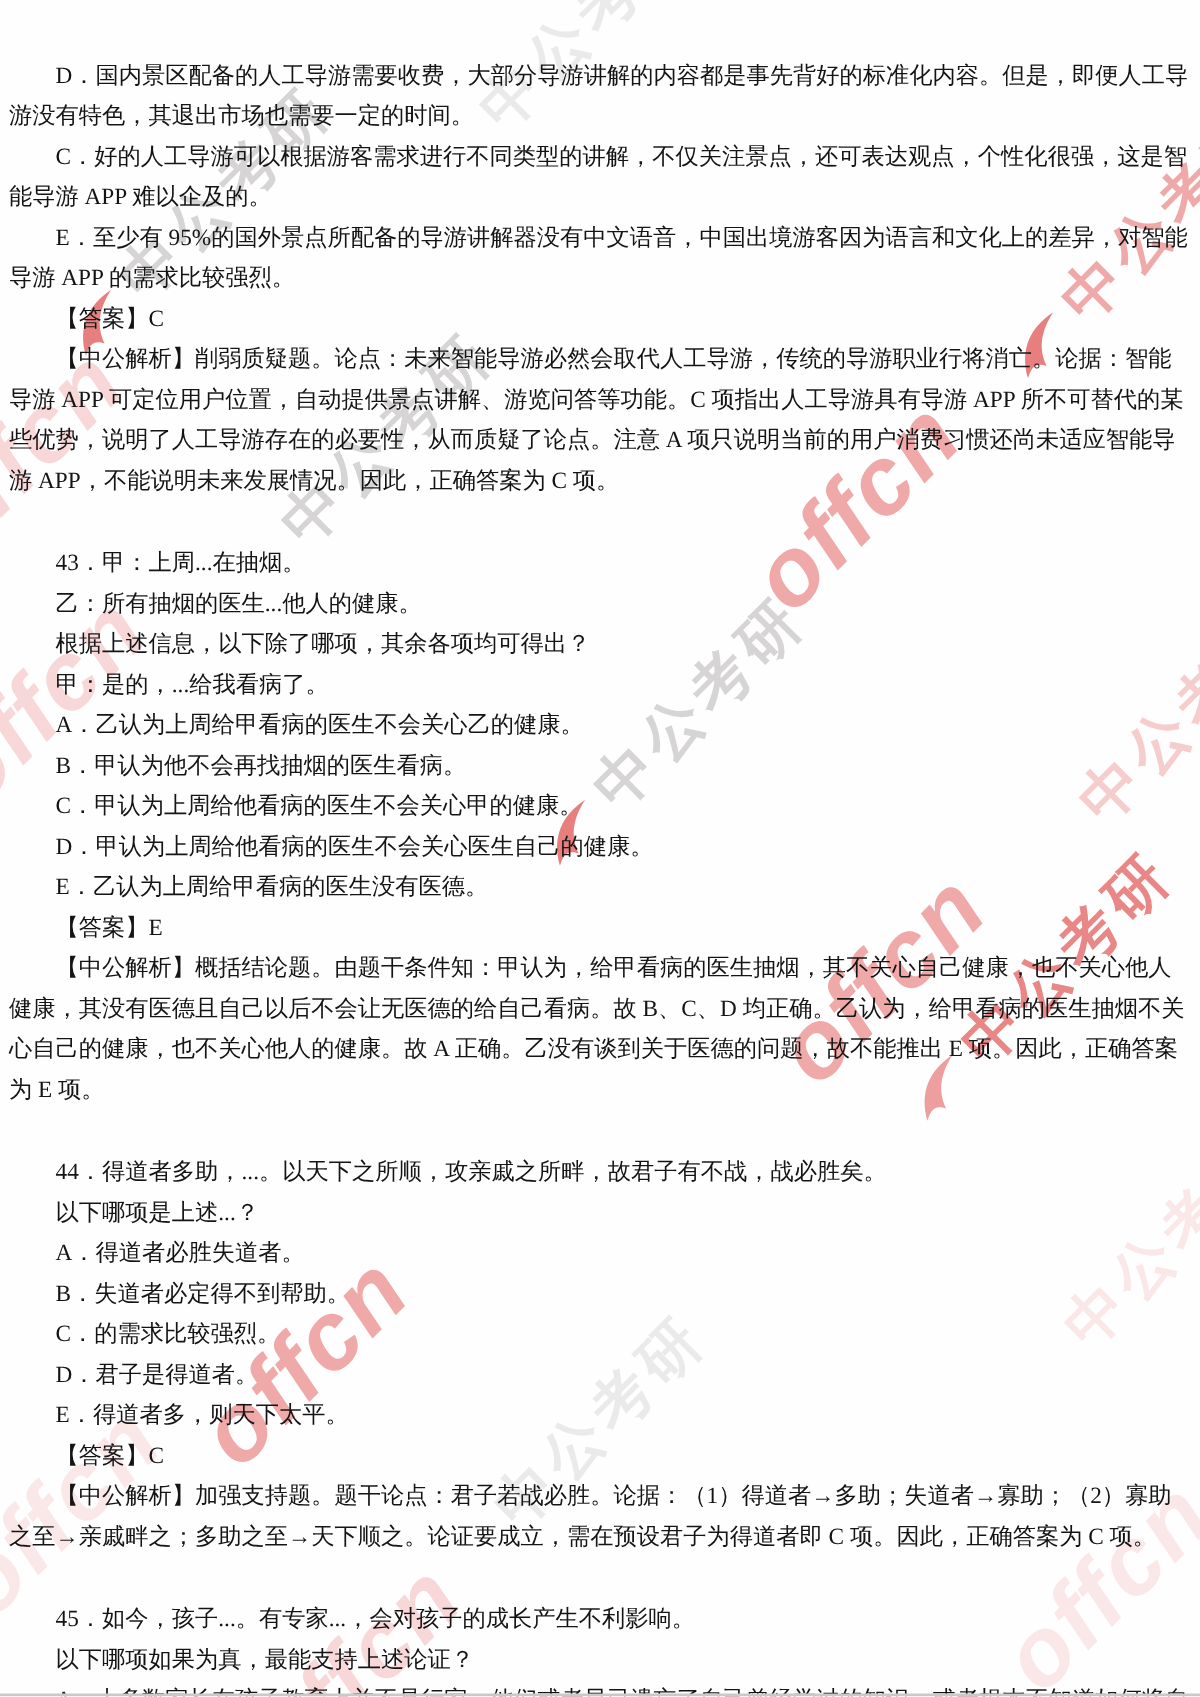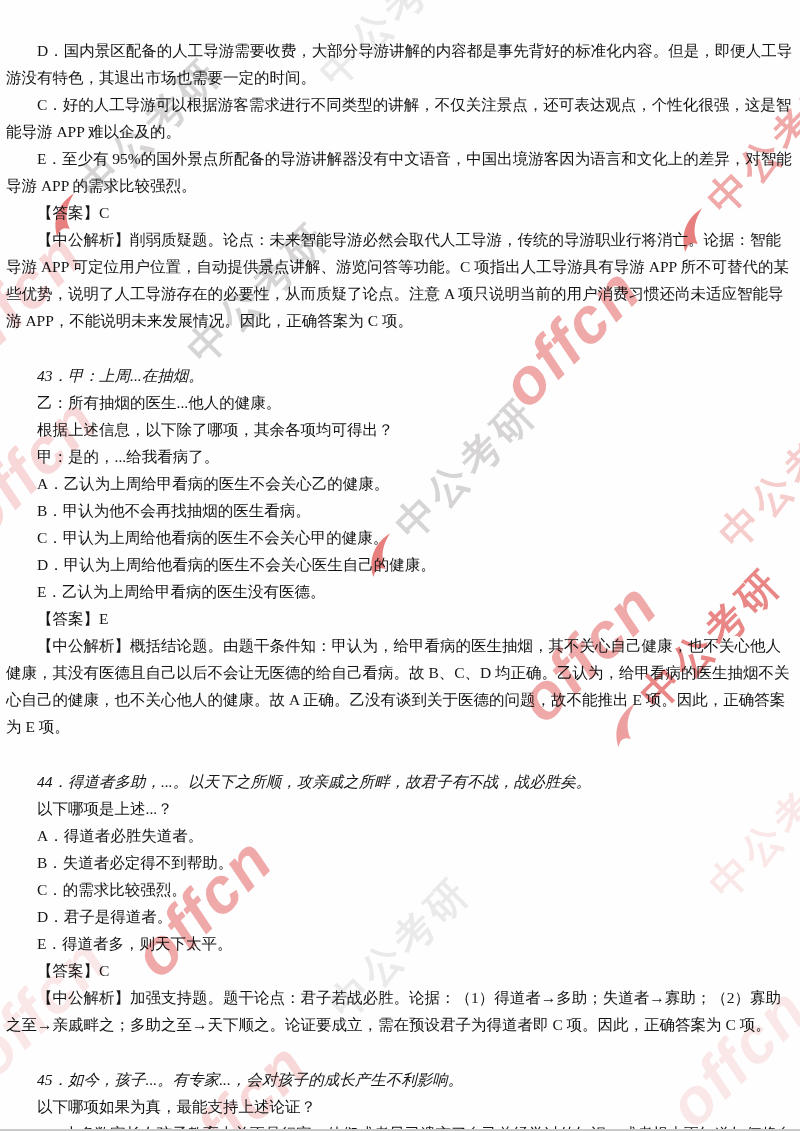--- a/index.html
+++ b/index.html
@@ -54,21 +54,21 @@
   
   .doc {
     position: relative;
     z-index: 2;
     padding: 37px 6px 0 6px;
     font-size: 15.5px;
     line-height: 27px;
     color: #141414;
   }
   .doc p { margin: 0; text-indent: 31px; word-break: break-all; }
-  .doc p.q-gap { margin-top: 28px; font-style: italic; }
+  .doc p.q-gap { margin-top: 28px; }
 </style>
 </head>
 <body>
 
 <div class="page">
 
   <div class="wm-layer">
     <div class="wm cn gray" style="left:14px; top:120px;">
       <svg class="swoosh" viewBox="0 0 60 40">
           <path fill="currentColor" d="M2,34 C14,12 34,4 58,9 C40,13 27,21 21,38 C16,28 10,30 2,34 Z"></path>

